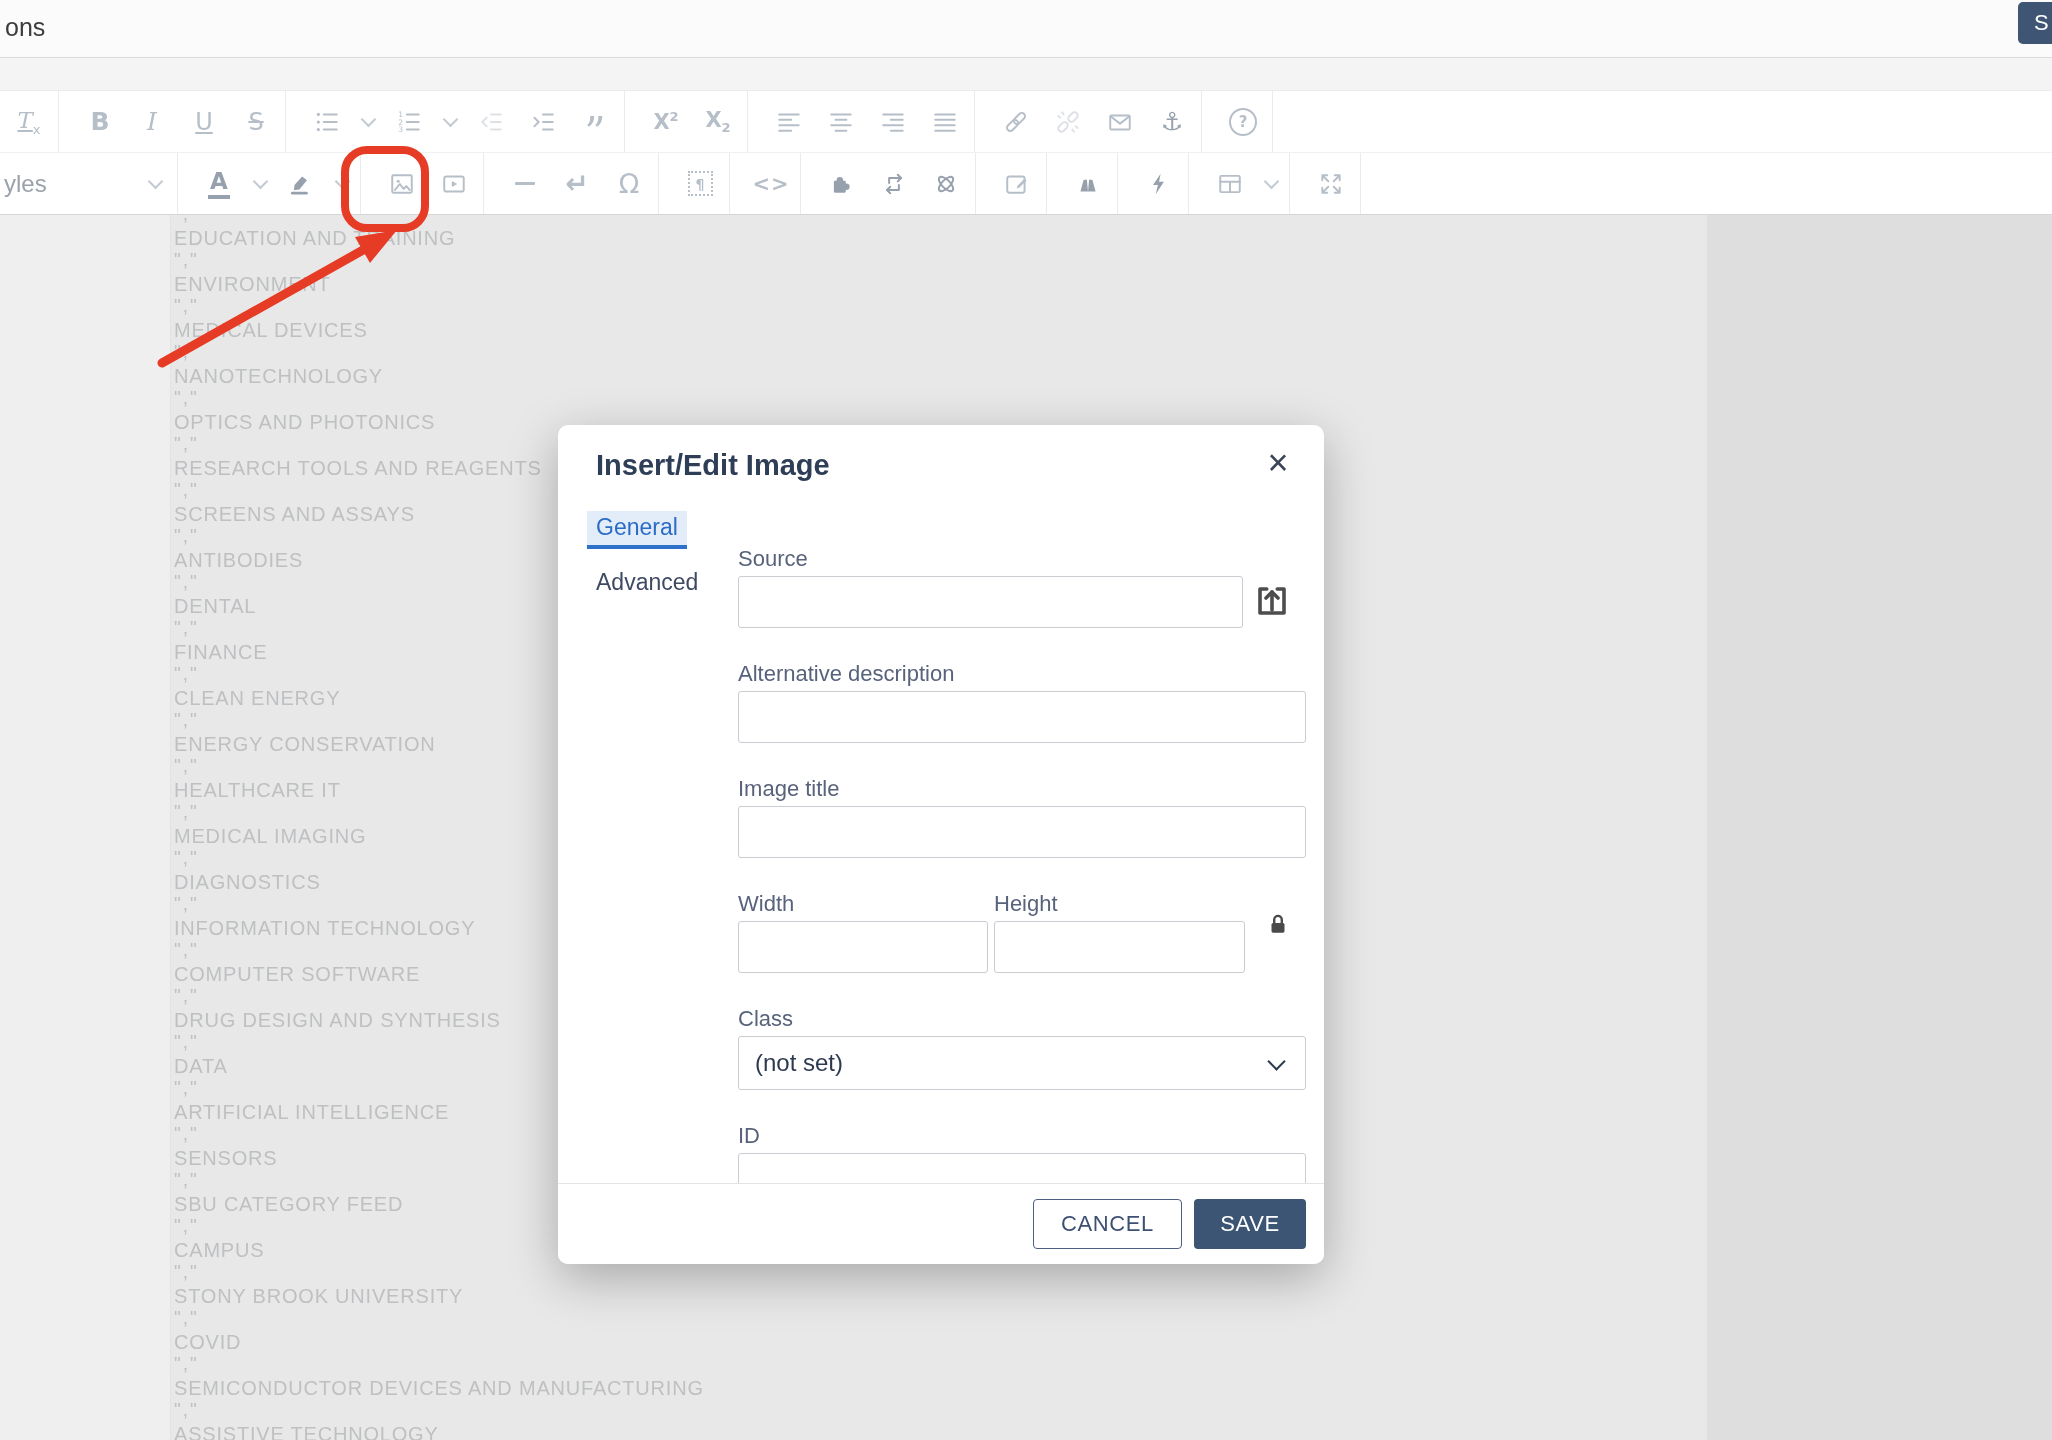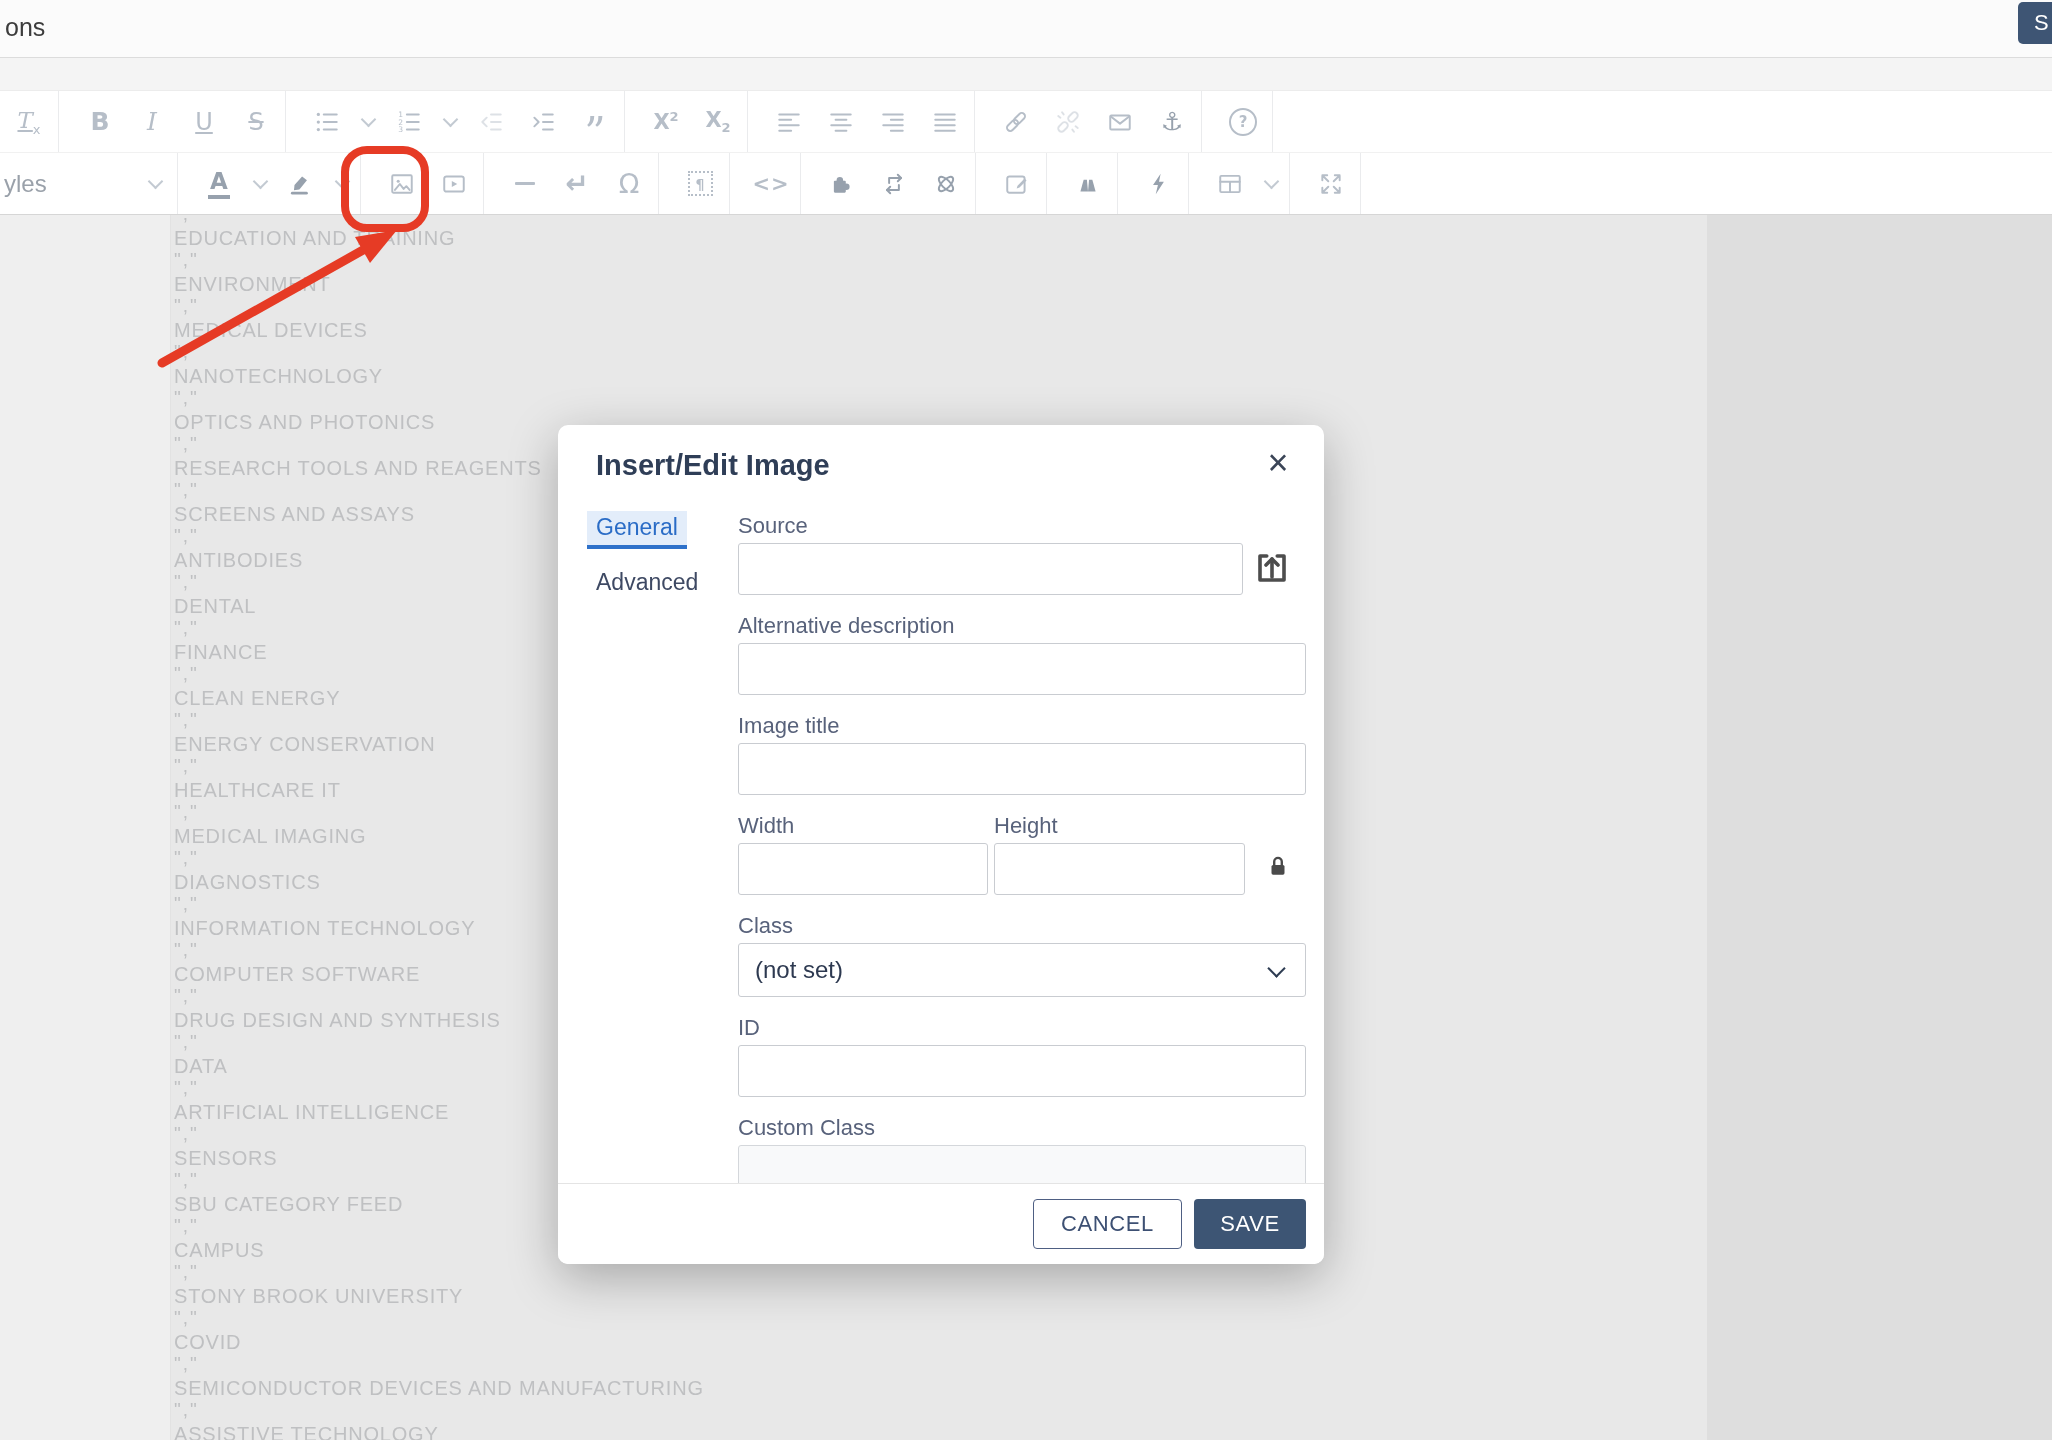--- a/index.html
+++ b/index.html
@@ -57,27 +57,27 @@
   .red-arrow{position:absolute;left:140px;top:205px;z-index:6;}
 
   
   .modal{position:absolute;left:558px;top:425px;width:766px;height:839px;background:#fff;border-radius:10px;box-shadow:0 14px 50px rgba(0,0,0,.28);z-index:10;overflow:hidden;}
   .m-title{position:absolute;left:38px;top:24px;font-size:29px;font-weight:600;color:#2f3e57;}
   .m-close{position:absolute;right:24px;top:16px;width:44px;height:44px;display:flex;align-items:center;justify-content:center;font-size:36px;color:#3b4557;cursor:pointer;}
   .tab{position:absolute;left:29px;font-size:23px;cursor:pointer;}
   .tab-general{top:86px;color:#2a6cc6;background:#e3edfa;padding:3px 9px 4px;border-bottom:4px solid #2e71ca;}
   .tab-advanced{top:141px;color:#3e4963;padding:3px 9px;}
   .m-form{position:absolute;left:180px;top:88px;width:568px;}
-  .f-row{margin-bottom:18px;position:relative;}
+  .f-row{margin-bottom:18px;position:relative;margin-top:33px;}
   .f-label{font-size:22px;color:#58627b;height:30px;}
   .f-input{width:100%;height:52px;border:1px solid #c9ccd1;border-radius:3px;background:#fff;box-sizing:border-box;font-size:24px;padding:0 14px;color:#2d3950;outline:none;font-family:inherit;}
   .f-input.src{width:505px;}
   .f-input.gray{background:#f8f9fa;border-color:#d4d7db;}
   .upload-btn{position:absolute;left:512px;top:34px;width:44px;height:44px;background:transparent;border:none;padding:0;cursor:pointer;color:#4d4d4d;}
-  .wh{display:flex;align-items:flex-end;}
+  .wh{display:flex;align-items:center;}
   .wh-col{width:250px;}
   .wh-col.h{margin-left:6px;width:251px;}
   .lock{margin-left:20px;margin-bottom:12px;color:#4a4a4a;}
   .f-select{position:relative;height:52px;border:1px solid #c9ccd1;border-radius:3px;display:flex;align-items:center;padding:0 16px;font-size:24px;color:#2d3950;cursor:pointer;}
   .sel-chev{position:absolute;right:22px;top:18px;width:11px;height:11px;border-right:2.4px solid #2e3c52;border-bottom:2.4px solid #2e3c52;transform:rotate(45deg);}
   .m-footer{position:absolute;left:0;right:0;top:758px;bottom:0;border-top:1px solid #e4e4e4;background:#fff;}
   .btnm{position:absolute;top:15px;height:50px;border-radius:4px;font-size:22px;letter-spacing:.6px;display:flex;align-items:center;justify-content:center;font-family:inherit;cursor:pointer;}
   .btn-cancel{right:142px;width:149px;background:#fff;border:1px solid #4e5f83;color:#3d5073;}
   .btn-save{right:18px;width:112px;background:#3d5574;border:none;color:#fff;}
 </style>

